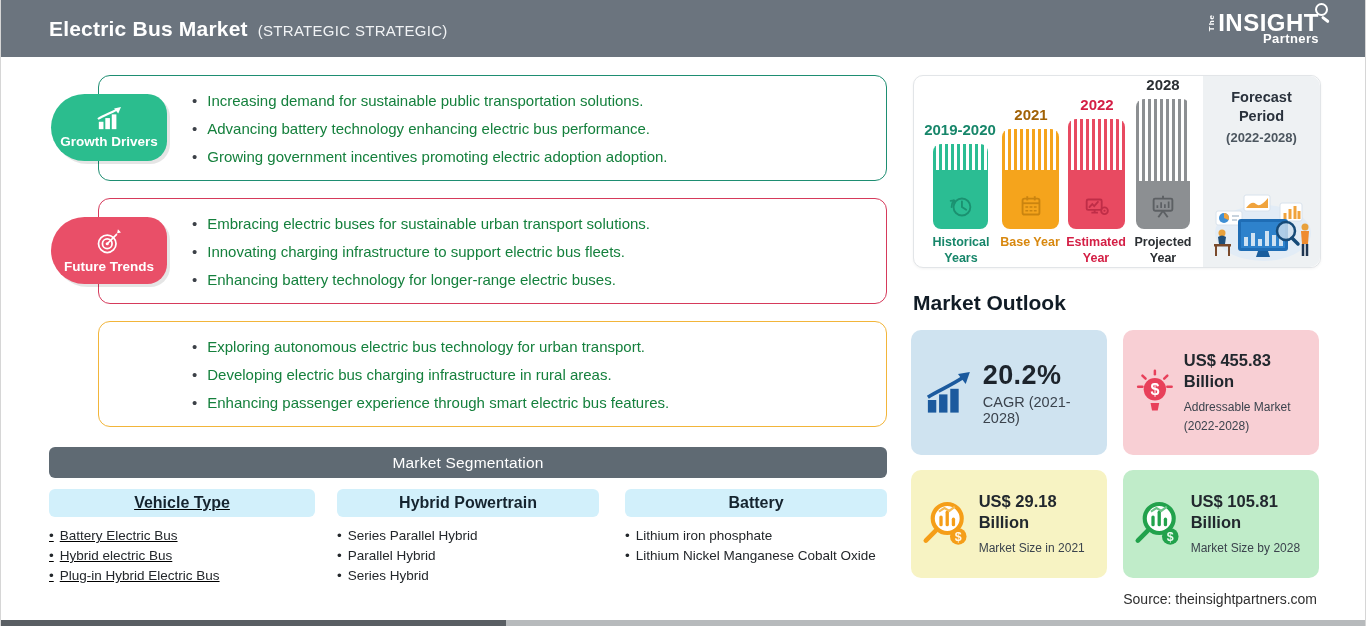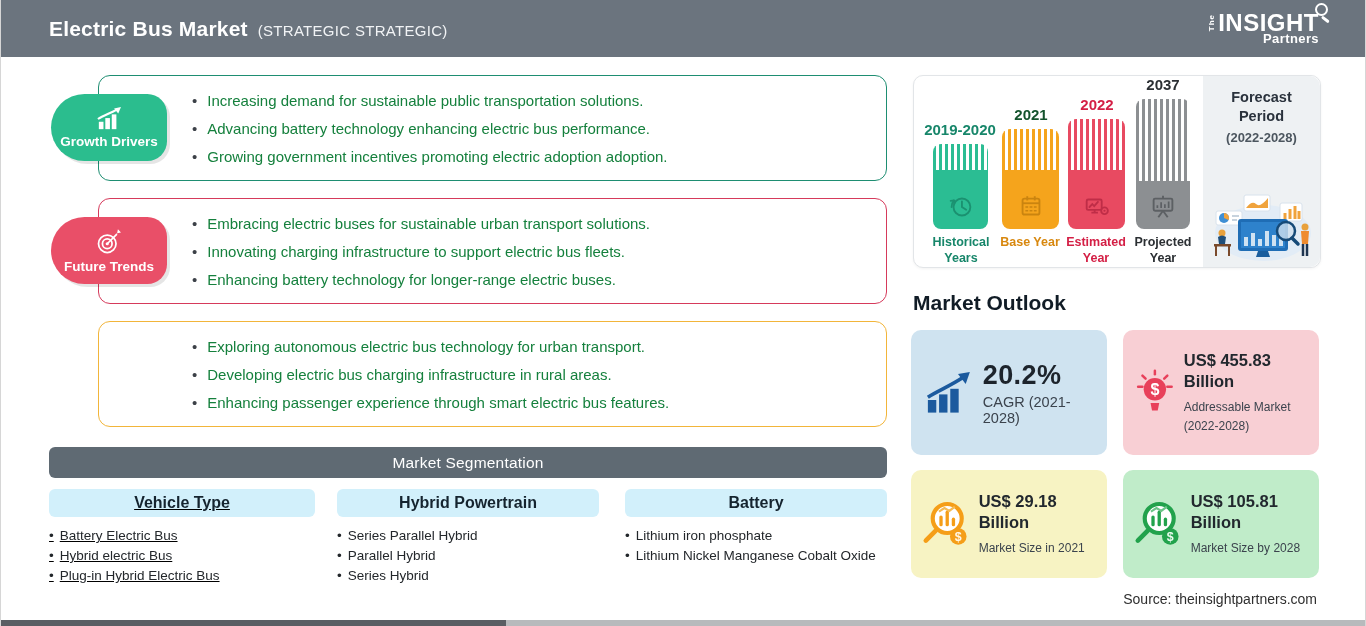--- a/index.html
+++ b/index.html
@@ -172,21 +172,21 @@
         <svg width="30" height="30" viewBox="0 0 32 32" fill="none" stroke="#0e6e55" stroke-width="2" opacity="0.55">
           <circle cx="17" cy="16" r="9"></circle>
           <path d="M17 10 v6 l4.5 3" stroke-linecap="round"></path>
           <path d="M8.5 9 a11 11 0 0 0 -2.5 7" stroke-linecap="round"></path>
           <path d="M8.5 9 l-3.5 0.5 M8.5 9 l0.5 3.5" stroke-linecap="round"></path>
         </svg>
       </div>
     </div>
     <div class="tl-caption" style="left:10px; color:#17866a;">Historical Years</div>
 
-    <div class="tl-year" style="left:57px; top:30px; color:#14532d;">2021</div>
+    <div class="tl-year" style="left:57px; top:30px; color:#a16207;">2021</div>
     <div class="tl-bar" style="left:88px; top:53px; width:57px; height:100px;">
       <div style="height:41px; background:repeating-linear-gradient(90deg,#f5a41c 0 3px,#ffffff 3px 6px);"></div>
       <div class="tl-solid" style="background:#f5a41c;">
         <svg width="30" height="30" viewBox="0 0 32 32" fill="none" stroke="#a86a06" stroke-width="2" opacity="0.55">
           <rect x="7" y="7" width="18" height="17" rx="2"></rect>
           <line x1="7" y1="12" x2="25" y2="12"></line>
           <line x1="12" y1="4.5" x2="12" y2="9"></line>
             <line x1="20" y1="4.5" x2="20" y2="9"></line>
           <path d="M10 16 h3 M14.5 16 h3 M19 16 h3 M10 20 h3 M14.5 20 h3 M19 20 h3" stroke-width="1.6"></path>
         </svg>
@@ -202,21 +202,21 @@
           <rect x="5" y="8" width="16" height="11" rx="1.5"></rect>
           <path d="M8 16 l3 -3 2 2 4 -4.5" stroke-linecap="round"></path>
           <path d="M10 22 h7 M13.5 19 v3"></path>
           <circle cx="24" cy="20" r="3.6"></circle>
           <circle cx="24" cy="20" r="1.2" fill="#9e1733" stroke="none"></circle>
         </svg>
       </div>
     </div>
     <div class="tl-caption" style="left:145px; color:#d41f45;">Estimated Year</div>
 
-    <div class="tl-year" style="left:189px; top:0px; color:#2b2f33;">2037</div>
+    <div class="tl-year" style="left:189px; top:0px; color:#2b2f33;">2028</div>
     <div class="tl-bar" style="left:222px; top:23px; width:54px; height:130px;">
       <div style="height:82px; background:repeating-linear-gradient(90deg,#8c8f92 0 3px,#ffffff 3px 6px);"></div>
       <div class="tl-solid" style="background:#8c8f92;">
         <svg width="30" height="30" viewBox="0 0 32 32" fill="none" stroke="#3d4145" stroke-width="2" opacity="0.6">
           <rect x="6" y="7" width="20" height="13" rx="1.5"></rect>
           <line x1="16" y1="4" x2="16" y2="7"></line>
           <path d="M16 20 l-5 7 M16 20 l5 7"></path>
           <path d="M10 17 v-3 M14 17 v-6 M18 17 v-4 M22 17 v-7" stroke-width="1.8"></path>
         </svg>
       </div>

